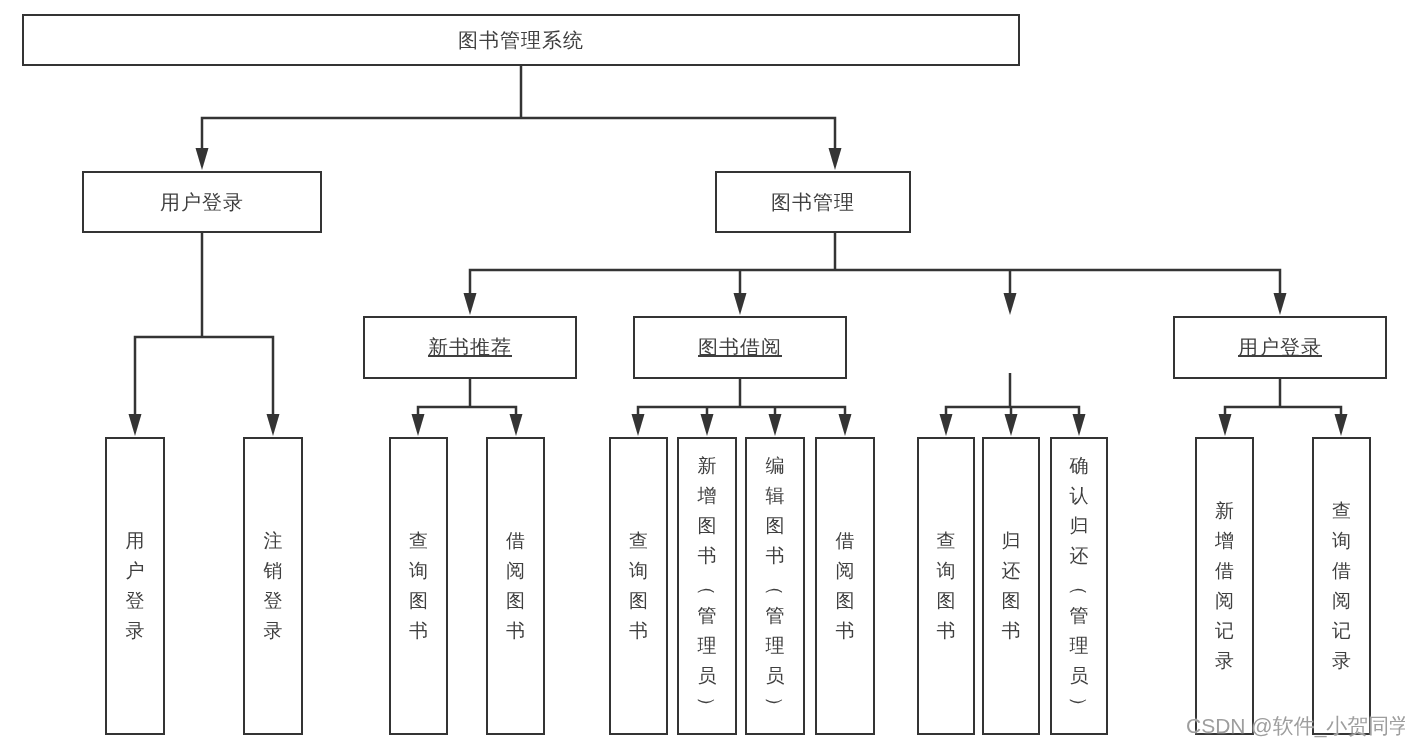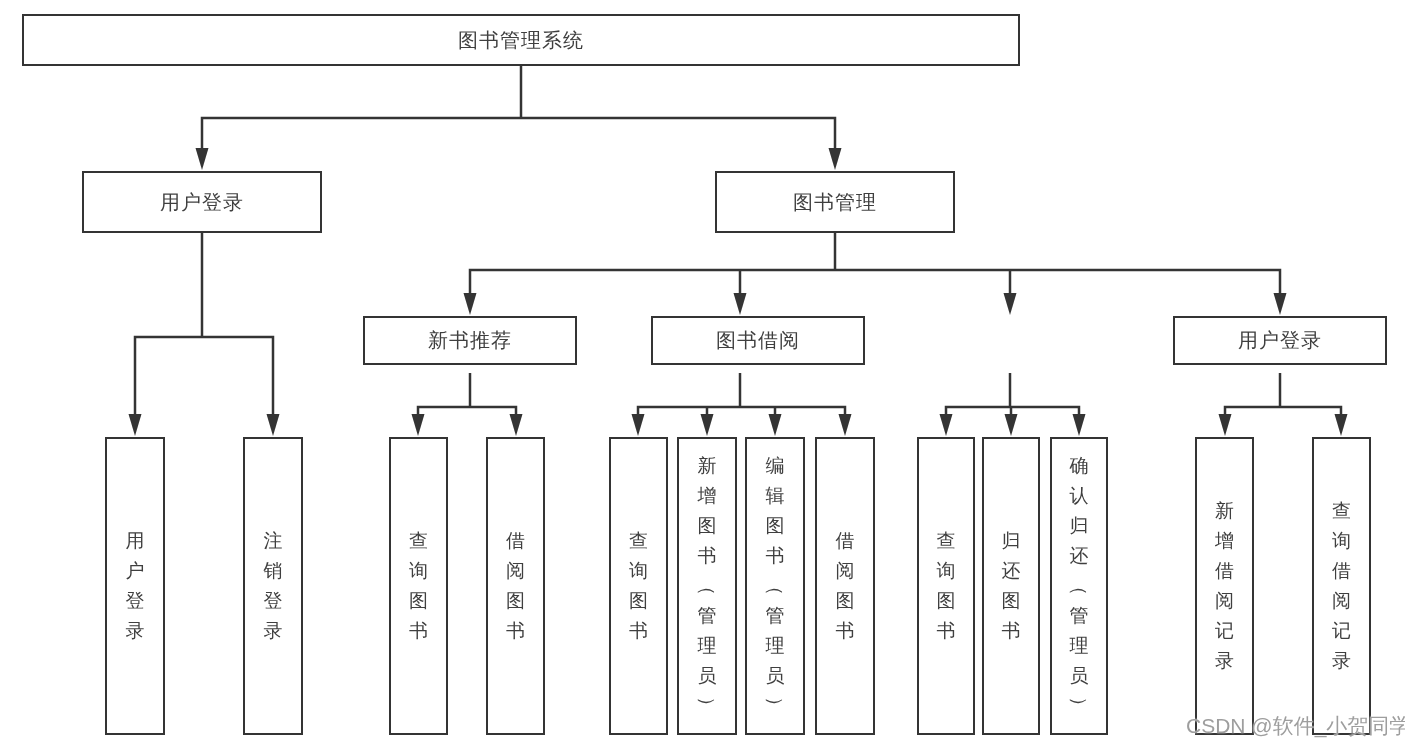--- a/index.html
+++ b/index.html
@@ -23,24 +23,24 @@
     background: #ffffff;
     border: 2px solid #343434;
     color: #3f3f3f;
     display: flex;
     align-items: center;
     justify-content: center;
   }
   .h-node { font-size: 20px; letter-spacing: 1px; }
   .root  { left: 22px;  top: 14px;  width: 998px; height: 52px; }
   .lv1-a { left: 82px;  top: 171px; width: 240px; height: 62px; }
-  .lv1-b { left: 715px; top: 171px; width: 240px; height: 62px; }
-  .lv2   { top: 316px; width: 214px; height: 49px; }
+  .lv1-b { left: 715px; top: 171px; width: 196px; height: 62px; }
+  .lv2   { top: 316px; width: 214px; height: 63px; text-decoration: underline; }
   .lv2-a { left: 363px; }
-  .lv2-b { left: 651px; }
+  .lv2-b { left: 633px; }
   .lv2-c { left: 903px; }
   .lv2-d { left: 1173px; }
   .leaf {
     top: 437px;
     height: 298px;
     flex-direction: column;
     font-size: 19px;
   }
   .leaf span {
     display: block;

